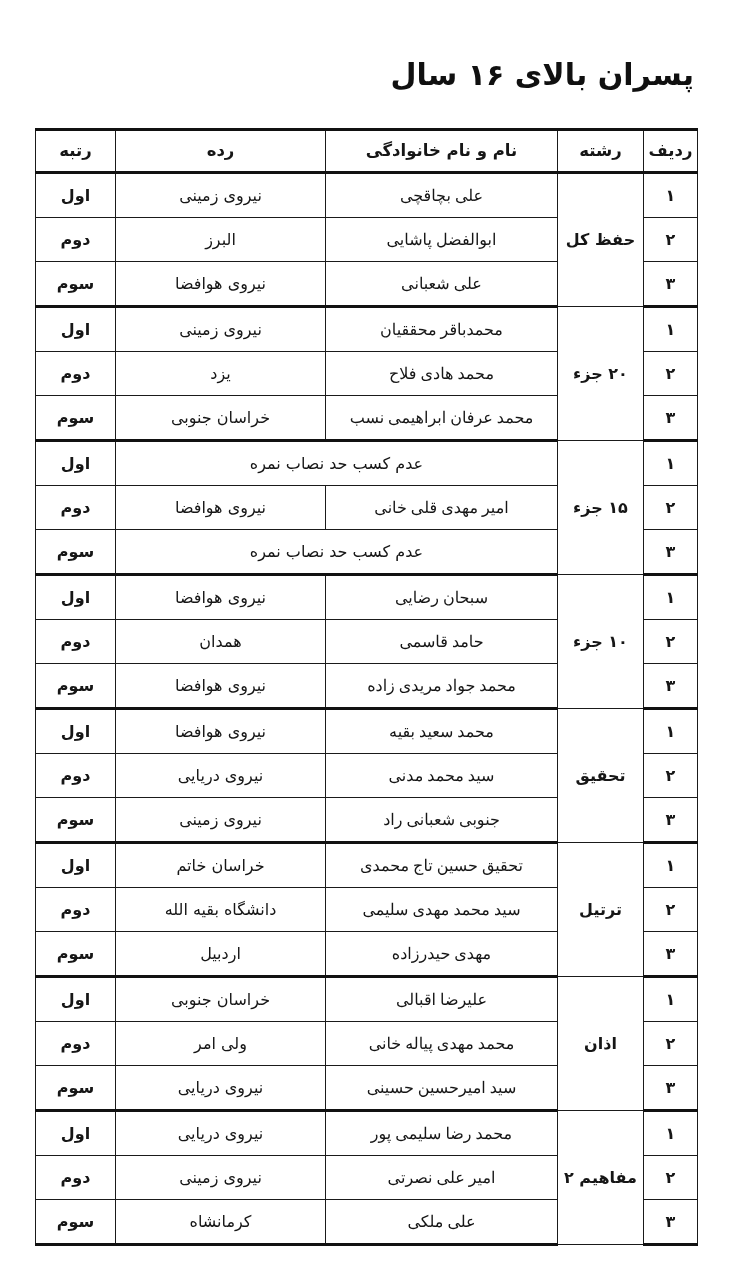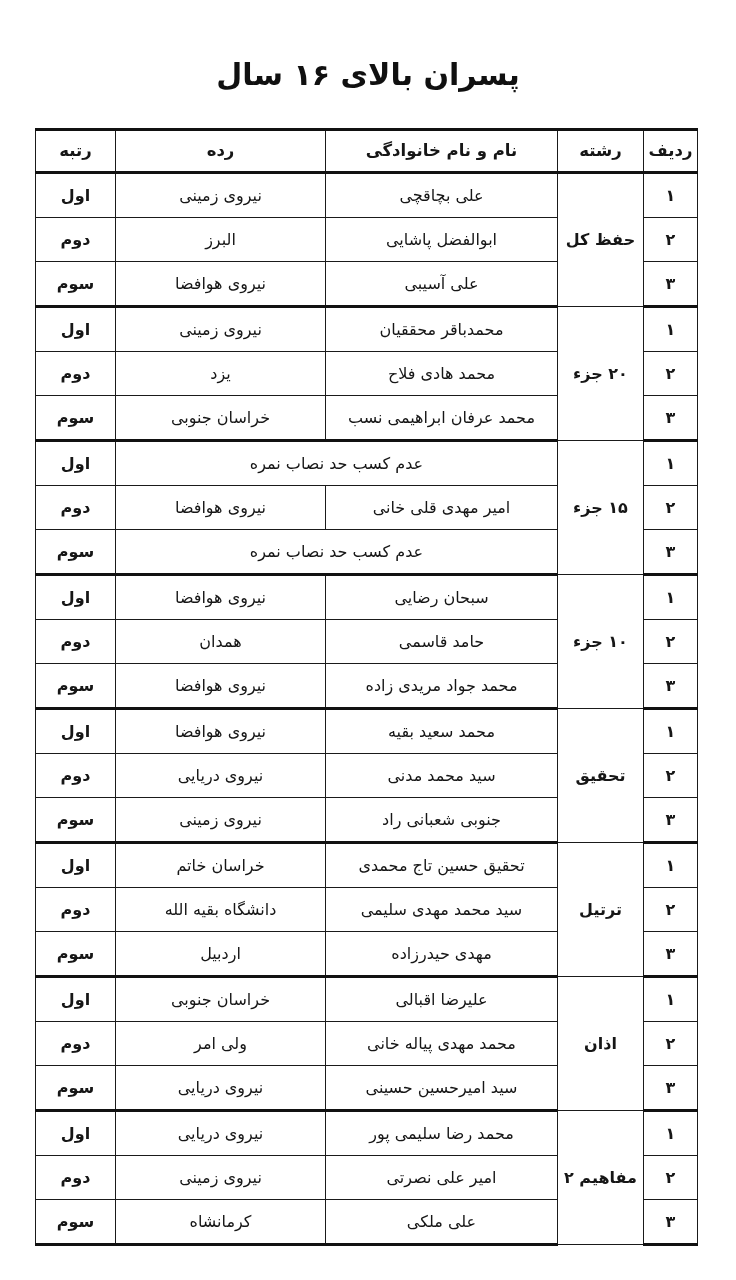--- a/index.html
+++ b/index.html
@@ -18,21 +18,21 @@
   .page {
     position: relative;
     width: 736px;
     height: 1280px;
     box-sizing: border-box;
   }
 
   
   .title-bar {
     padding: 36px 42px 14px 42px;
-    text-align: center;
+    text-align: right;
   }
   .page-title {
     font-size: 30px;
     font-weight: bold;
     letter-spacing: 0px;
     line-height: 1.25;
     color: #101010;
     direction: rtl;
     unicode-bidi: isolate;
   }
@@ -90,20 +90,21 @@
     font-weight: bold;
     font-size: 17px;
   }
   td.cell-reshte {
     font-weight: bold;
     font-size: 16.5px;
   }
   td.cell-name {
     font-weight: normal;
     font-size: 16px;
+    font-family: Liberation Serif, serif;
   }
   td.cell-rade {
     font-weight: normal;
     font-size: 16px;
   }
   td.cell-rotbe {
     font-weight: bold;
     font-size: 16.5px;
   }
   td.cell-note {
@@ -147,21 +148,21 @@
             <td class="cell-rotbe">اول</td>
           </tr>
           <tr>
             <td class="cell-radif">۲</td>
             <td class="cell-name">ابوالفضل پاشایی</td>
             <td class="cell-rade">البرز</td>
             <td class="cell-rotbe">دوم</td>
           </tr>
           <tr class="group-end">
             <td class="cell-radif">۳</td>
-            <td class="cell-name">علی آسیبی</td>
+            <td class="cell-name">علی شعبانی</td>
             <td class="cell-rade">نیروی هوافضا</td>
             <td class="cell-rotbe">سوم</td>
           </tr>
           <tr class="group-start">
             <td class="cell-radif">۱</td>
             <td class="cell-reshte" rowspan="3">۲۰ جزء</td>
             <td class="cell-name">محمدباقر محققیان</td>
             <td class="cell-rade">نیروی زمینی</td>
             <td class="cell-rotbe">اول</td>
           </tr>

